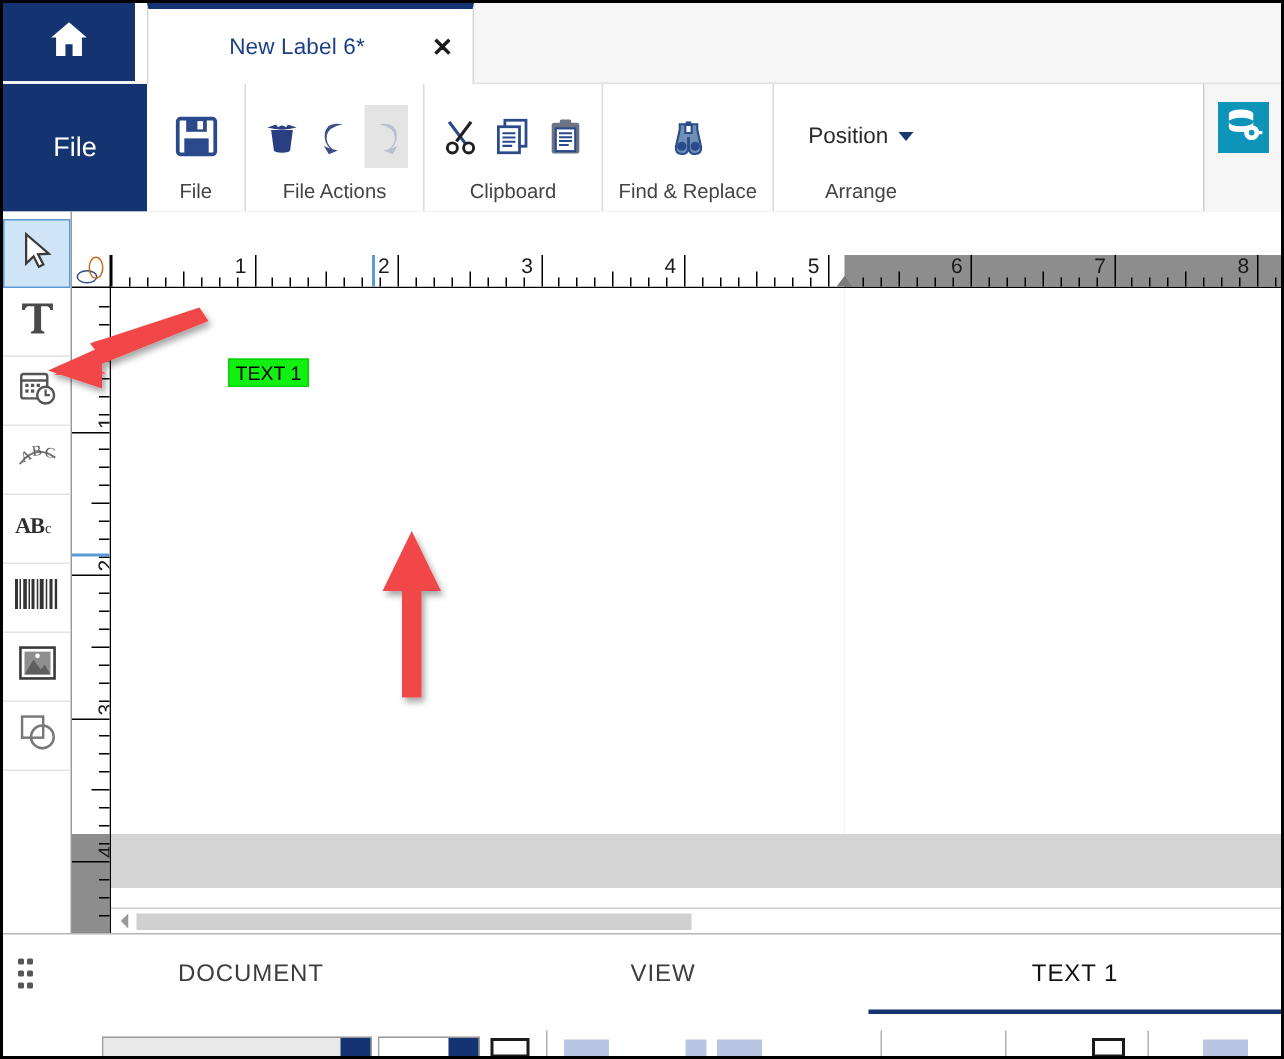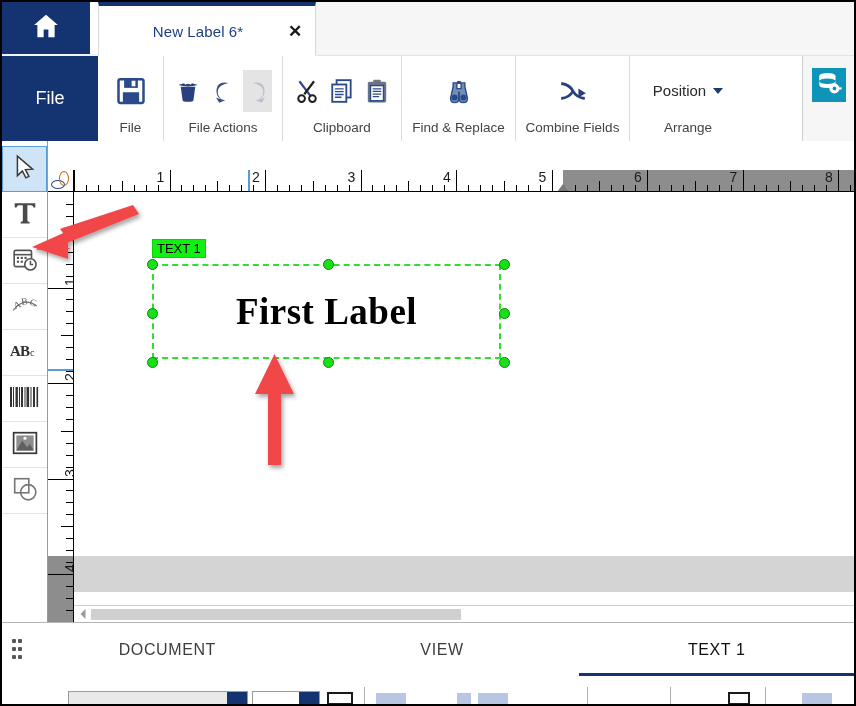--- a/index.html
+++ b/index.html
@@ -389,34 +389,20 @@
                 <circle cx="8.2" cy="17.6" r="2.6" fill="#2a4a8c"></circle>
                 <circle cx="15.8" cy="17.6" r="2.6" fill="#2a4a8c"></circle>
                 <rect x="10.4" y="3.4" width="3.2" height="2.6" fill="#2a4a8c"></rect>
               </svg>
             </span>
           </div>
         </div>
         <div class="rib-label">Find &amp; Replace</div>
       </div>
 
-      <div class="rib-group" style="width:114px;">
-        <div class="rib-icons">
-          <div class="rib-btn">
-            <span>
-              <svg viewBox="0 0 28 24" width="30" height="26">
-                <path d="M3 5 q8 1 11 7 q3 6 11 7" fill="none" stroke="#2a3f80" stroke-width="2.6"></path>
-                <path d="M3 19 q8 -1 11 -7" fill="none" stroke="#2a3f80" stroke-width="2.6"></path>
-                <path d="M19 14.6 l7 4.4 l-7 4 Z" fill="#2a3f80" transform="translate(0,-5)"></path>
-              </svg>
-            </span>
-          </div>
-        </div>
-        <div class="rib-label">Combine Fields</div>
-      </div>
 
       <div class="rib-group" style="width:116px;border-right:none;">
         <div class="rib-icons">
           <div class="arrange-btn">
             <span>Position</span>
             <span class="caret"></span>
           </div>
         </div>
         <div class="rib-label">Arrange</div>
       </div>
@@ -671,32 +657,20 @@
       </div>
 
     <div id="canvas-area">
       <div id="page-right-gap"></div>
       <div id="label-page"></div>
       <div id="below-page"></div>
       <div id="below-page2"></div>
 
       <div id="obj-tag">TEXT 1</div>
 
-      <div id="text-object">
-        <span class="content">First Label</span>
-
-        <span class="handle" style="left:-7px;  top:-7px;"></span>
-        <span class="handle" style="left:169px; top:-7px;"></span>
-        <span class="handle" style="left:345px; top:-7px;"></span>
-        <span class="handle" style="left:-7px;  top:42px;"></span>
-        <span class="handle" style="left:345px; top:42px;"></span>
-        <span class="handle" style="left:-7px;  top:91px;"></span>
-        <span class="handle" style="left:169px; top:91px;"></span>
-        <span class="handle" style="left:345px; top:91px;"></span>
-      </div>
     </div>
 
     <div id="hscroll">
       <div id="hscroll-left">
         <svg viewBox="0 0 12 14" width="10" height="12">
             <path d="M9 1 L3 7 L9 13 Z" fill="#9a9a9a"></path>
           </svg>
       </div>
       <div id="hscroll-track">
         <div id="hscroll-thumb"></div>

